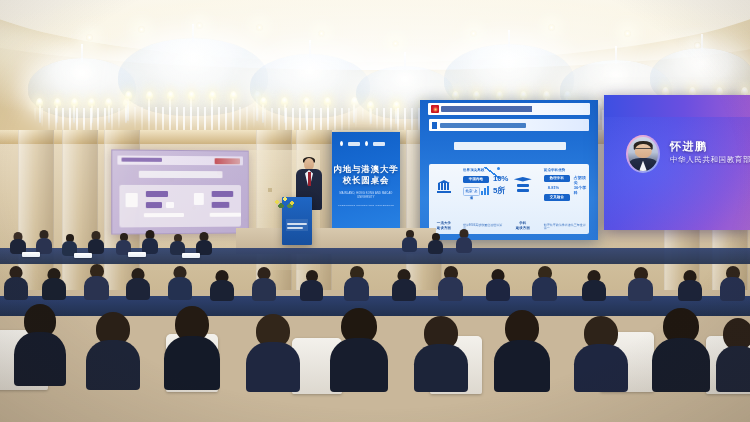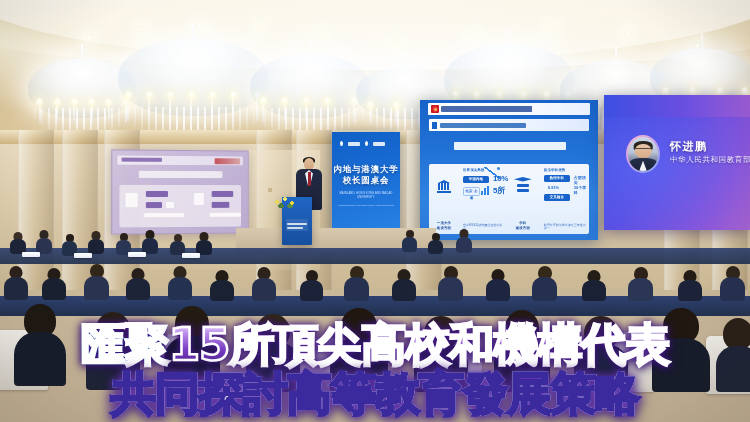--- a/index.html
+++ b/index.html
@@ -812,18 +812,14 @@
       <span class="p-body" style="height:54px;background:#161c2b"></span>
     </div>
     <div class="person" style="left:716px;top:92px;width:44px;height:74px">
       <span class="p-head" style="top:0;width:30px;height:32px;background:#2b2018"></span>
       <span class="p-body" style="height:46px;background:#1d2438"></span>
     </div>
   </div>
 
   <div class="vignette"></div>
 
-  <div class="headline">
-    <span class="hl-line hl1"><span class="hl-seg seg-blue">匯聚</span><span class="hl-seg seg-purple">15所頂尖高校和機構代表</span></span>
-    <span class="hl-line hl2"><span class="hl-seg">共同探討高等教育發展策略</span></span>
-  </div>
 
 </div>
 
 </body></html>

